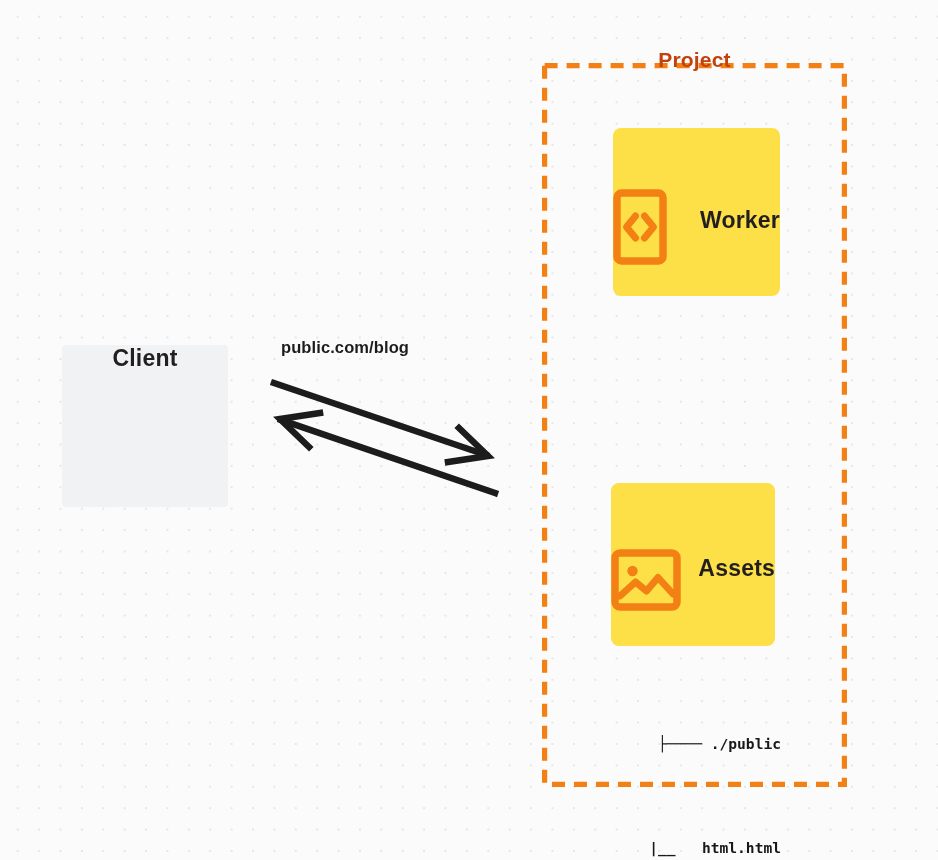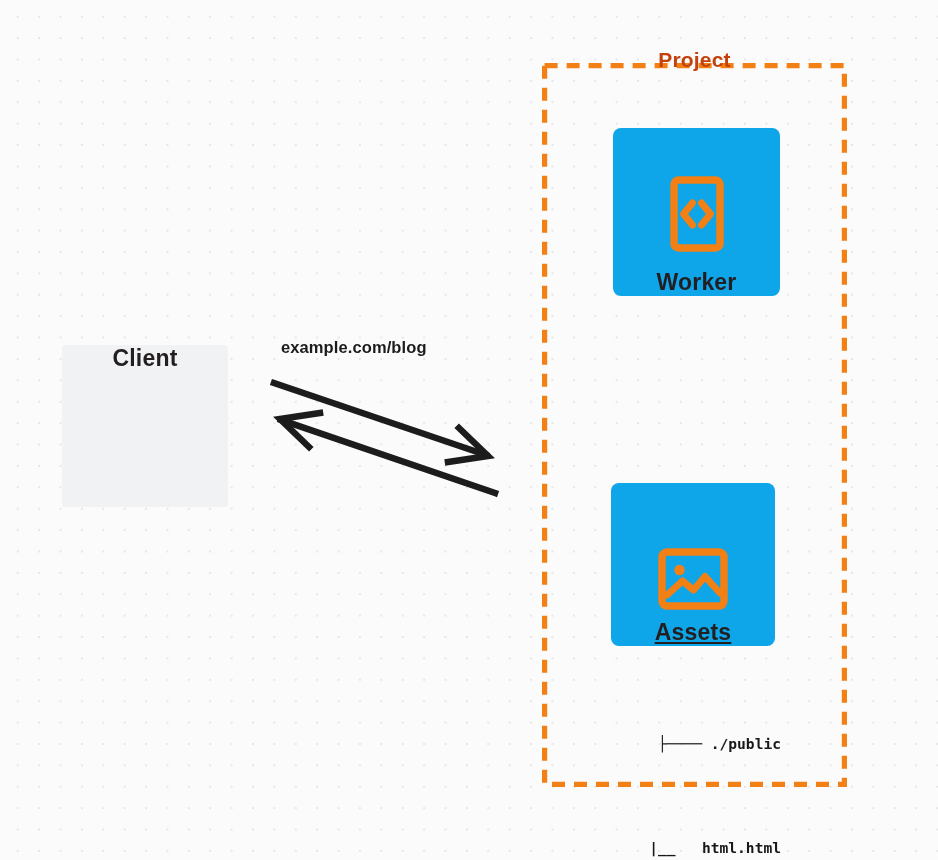--- a/index.html
+++ b/index.html
@@ -89,26 +89,25 @@
     font-size: 21px;
     font-weight: bold;
     letter-spacing: .2px;
     padding: 0 4px;
     white-space: nowrap;
   }
 
   
   .service-card {
     position: absolute;
-    background: #0ea5e9;
+    background: #fde047;
     border-radius: 8px;
     display: flex;
-    flex-direction: column;
     align-items: center;
-    justify-content: flex-end;
+    justify-content: space-between;
   }
   #worker-card {
     left: 613px;
     top: 128px;
     width: 167px;
     height: 168px;
   }
   #assets-card {
     left: 611px;
     top: 483px;
@@ -124,21 +123,20 @@
   }
   .service-card .card-label {
     margin-top: 17px;
     font-size: 23px;
     font-weight: bold;
     color: #231f20;
     letter-spacing: .2px;
   }
   #assets-card .card-label {
     margin-top: 8px;
-    text-decoration: underline;
   }
 
   
   #assets-file-tree {
     position: absolute;
     left: 585px;
     top: 650px;
     width: 196px;
     font-family: "DejaVu Sans Mono", "Liberation Mono", monospace;
     font-size: 14.6px;
@@ -155,21 +153,21 @@
 </style>
 </head>
 <body>
 
 <div class="canvas">
 
   <div id="client-node">
     <span class="node-label">Client</span>
   </div>
 
-  <div id="connection-label">example.com/blog</div>
+  <div id="connection-label">public.com/blog</div>
 
   <svg id="arrow-layer" width="938" height="860" viewBox="0 0 938 860" fill="none">
 
     <g>
       <path d="M274 383 L486 455" stroke="#1c1c1c" stroke-width="6.5" stroke-linecap="square"></path>
       <path d="M459 428 L488 456 L448 462" stroke="#1c1c1c" stroke-width="6.5" stroke-linecap="square" stroke-linejoin="miter" fill="none"></path>
     </g>
 
     <g>
       <path d="M495 493 L281 420" stroke="#1c1c1c" stroke-width="6.5" stroke-linecap="square"></path>

